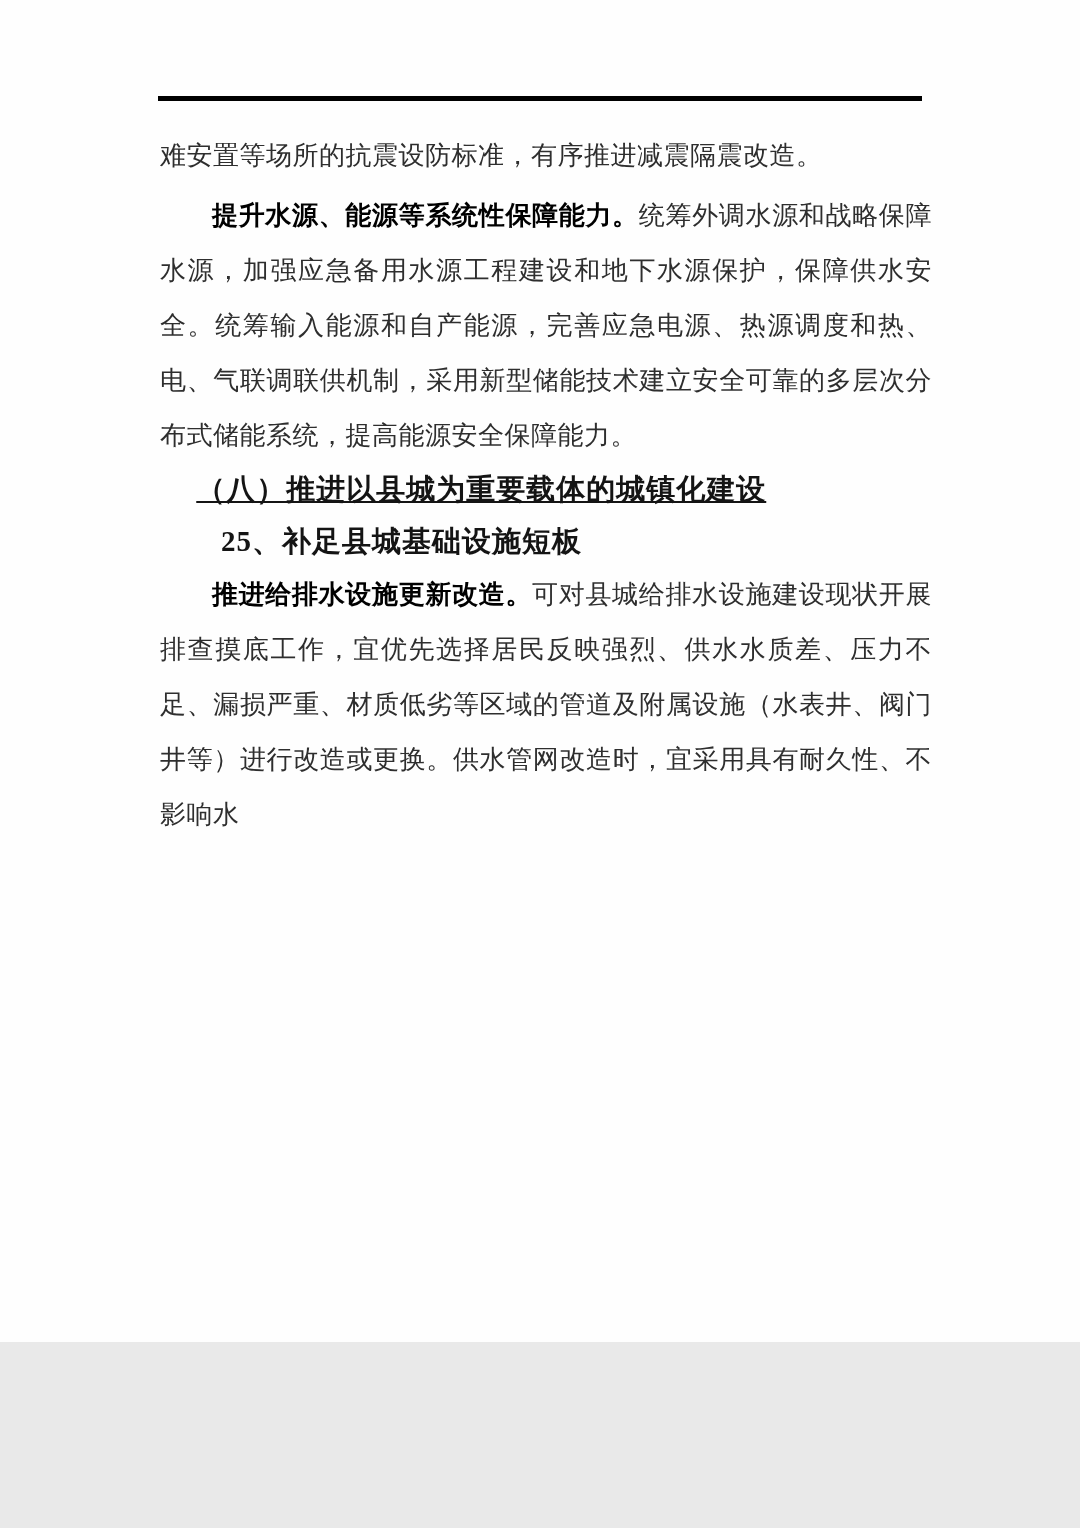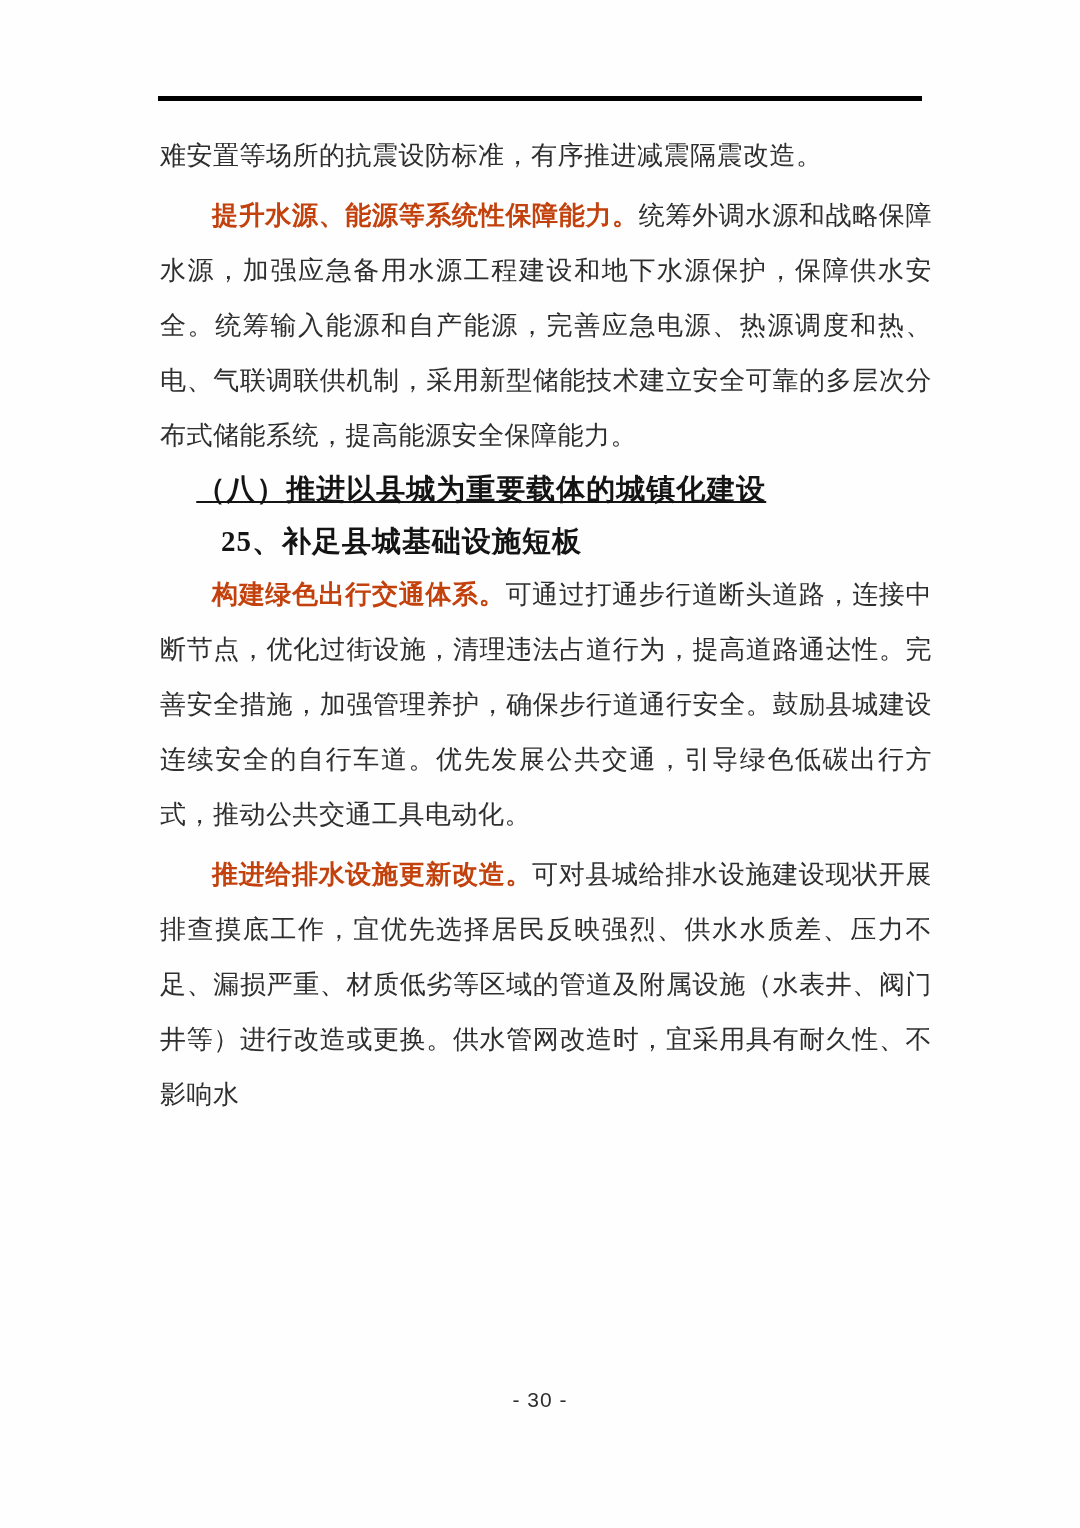--- a/index.html
+++ b/index.html
@@ -3,21 +3,21 @@
 <meta charset="utf-8">
 <style>
   html, body {
     margin: 0;
     padding: 0;
     background: #e9e9e9;
   }
   .page {
     position: relative;
     width: 1080px;
-    height: 1528px;
+    height: 1342px;
     background: #fefefe;
     overflow: hidden;
     font-family: "Liberation Serif", "DejaVu Serif", serif;
   }
   .top-rule {
     position: absolute;
     top: 96px;
     left: 158px;
     width: 764px;
     height: 5px;
@@ -43,21 +43,21 @@
     text-indent: 2em;
   }
   .doc p.body.no-indent {
     text-indent: 0;
   }
   .doc p.body + p.body {
     margin-top: 5px;
   }
   .doc b.lead {
     font-weight: bold;
-    color: #c2410c;
+    color: #000000;
   }
   .doc p.heading1 {
     font-weight: bold;
     color: #141414;
     font-size: 29px;
     line-height: 52px;
     text-indent: 1.25em;
     letter-spacing: 1px;
     text-align: left;
     text-decoration: underline;
@@ -86,17 +86,16 @@
 </head>
 <body>
 
 <div class="page">
   <div class="top-rule"></div>
   <div class="doc">
       <p class="body no-indent">难安置等场所的抗震设防标准，有序推进减震隔震改造。</p>
       <p class="body"><b class="lead">提升水源、能源等系统性保障能力。</b>统筹外调水源和战略保障水源，加强应急备用水源工程建设和地下水源保护，保障供水安全。统筹输入能源和自产能源，完善应急电源、热源调度和热、电、气联调联供机制，采用新型储能技术建立安全可靠的多层次分布式储能系统，提高能源安全保障能力。</p>
       <p class="heading1">（八）推进以县城为重要载体的城镇化建设</p>
       <p class="heading2">25、补足县城基础设施短板</p>
-      <p class="body"><b class="lead">构建绿色出行交通体系。</b>可通过打通步行道断头道路，连接中断节点，优化过街设施，清理违法占道行为，提高道路通达性。完善安全措施，加强管理养护，确保步行道通行安全。鼓励县城建设连续安全的自行车道。优先发展公共交通，引导绿色低碳出行方式，推动公共交通工具电动化。</p>
       <p class="body"><b class="lead">推进给排水设施更新改造。</b>可对县城给排水设施建设现状开展排查摸底工作，宜优先选择居民反映强烈、供水水质差、压力不足、漏损严重、材质低劣等区域的管道及附属设施（水表井、阀门井等）进行改造或更换。供水管网改造时，宜采用具有耐久性、不影响水</p>
     </div>
   <div class="page-footer">- 30 -</div>
 </div>
 
 </body></html>

